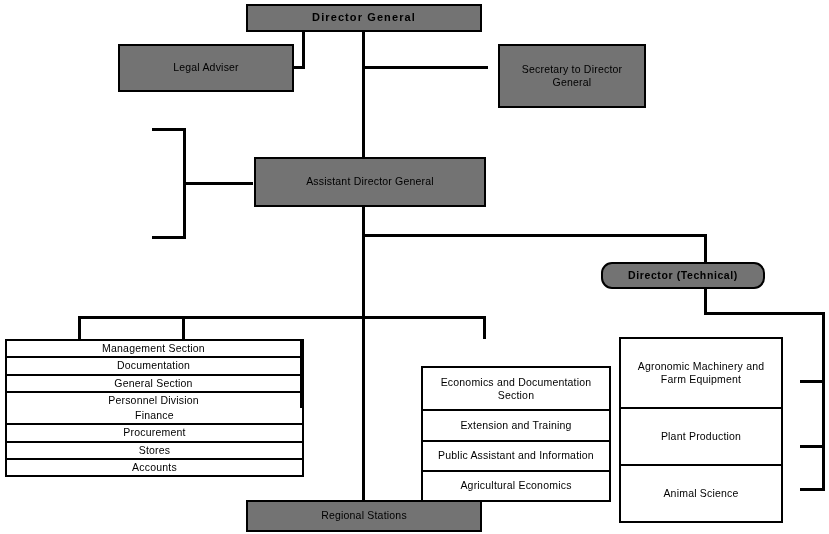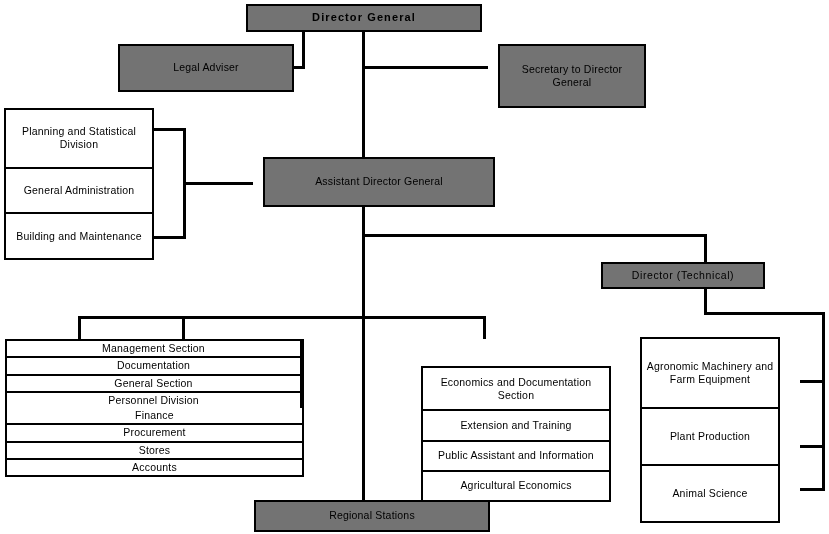--- a/index.html
+++ b/index.html
@@ -27,22 +27,23 @@
     justify-content: center;
     text-align: center;
     color: #000000;
     font-size: 10.5px;
     line-height: 1.25;
     letter-spacing: 0.2px;
     padding: 1px 4px;
     z-index: 3;
   }
   .box.bold-label {
-    font-weight: normal;
+    font-weight: bold;
     letter-spacing: 0.6px;
+    border-radius: 11px;
   }
   .box.small-caps {
     font-weight: bold;
     font-size: 11px;
     letter-spacing: 1.1px;
   }
   
   .group {
     position: absolute;
     box-sizing: border-box;
@@ -124,27 +125,22 @@
   <div class="line v" style="left:78px; top:316px; height:23px;"></div>
   <div class="line v" style="left:182px; top:316px; height:23px;"></div>
   <div class="line v" style="left:483px; top:316px; height:23px;"></div>
 
   <div class="box small-caps" style="left:246px; top:4px; width:236px; height:28px;">Director General</div>
 
   <div class="box" style="left:74px; top:44px; width:176px; height:48px;margin-left:44px;">Legal Adviser</div>
 
   <div class="box" style="left:486px; top:44px; width:148px; height:64px;margin-left:12px;">Secretary to Director General</div>
 
-  <div class="group" style="left:4px; top:108px; width:150px; height:152px;">
-    <div class="group-cell">Planning and Statistical Division</div>
-    <div class="group-cell">General Administration</div>
-    <div class="group-cell">Building and Maintenance</div>
-  </div>
 
-  <div class="box" style="left:263px; top:157px; width:232px; height:50px;">Assistant Director General</div>
+  <div class="box" style="left:254px; top:157px; width:232px; height:50px;">Assistant Director General</div>
 
   <div class="box bold-label" style="left:601px; top:262px; width:164px; height:27px;">Director (Technical)</div>
 
   <div class="group cols" style="left:5px; top:339px; width:299px; height:138px;">
     <div class="group-col">
       <div class="group-cell">Management Section</div>
       <div class="group-cell">Documentation</div>
       <div class="group-cell">General Section</div>
       <div class="group-cell">Personnel Division</div>
     </div>
@@ -156,21 +152,21 @@
     </div>
   </div>
 
   <div class="group" style="left:421px; top:339px; width:190px; height:136px;margin-top:27px;">
     <div class="group-cell">Economics and Documentation Section</div>
     <div class="group-cell">Extension and Training</div>
     <div class="group-cell">Public Assistant and Information</div>
     <div class="group-cell">Agricultural Economics</div>
   </div>
 
-  <div class="group" style="left:640px; top:337px; width:140px; height:186px;">
+  <div class="group" style="left:619px; top:337px; width:164px; height:186px;">
     <div class="group-cell">Agronomic Machinery and Farm Equipment</div>
     <div class="group-cell">Plant Production</div>
     <div class="group-cell">Animal Science</div>
   </div>
 
-  <div class="box" style="left:246px; top:500px; width:236px; height:32px;margin-left:8px;">Regional Stations</div>
+  <div class="box" style="left:246px; top:500px; width:236px; height:32px;">Regional Stations</div>
 
 </div>
 
 </body></html>

